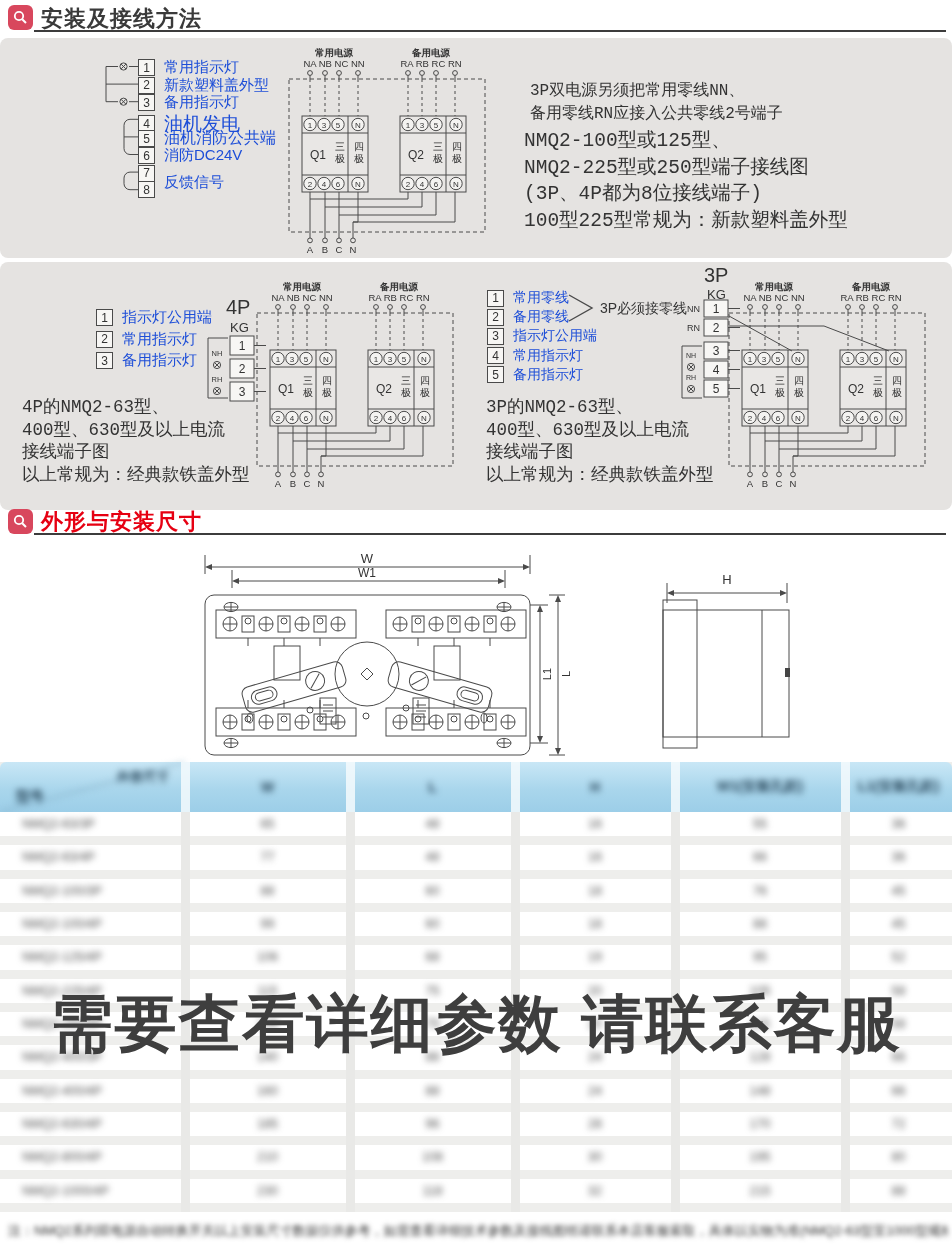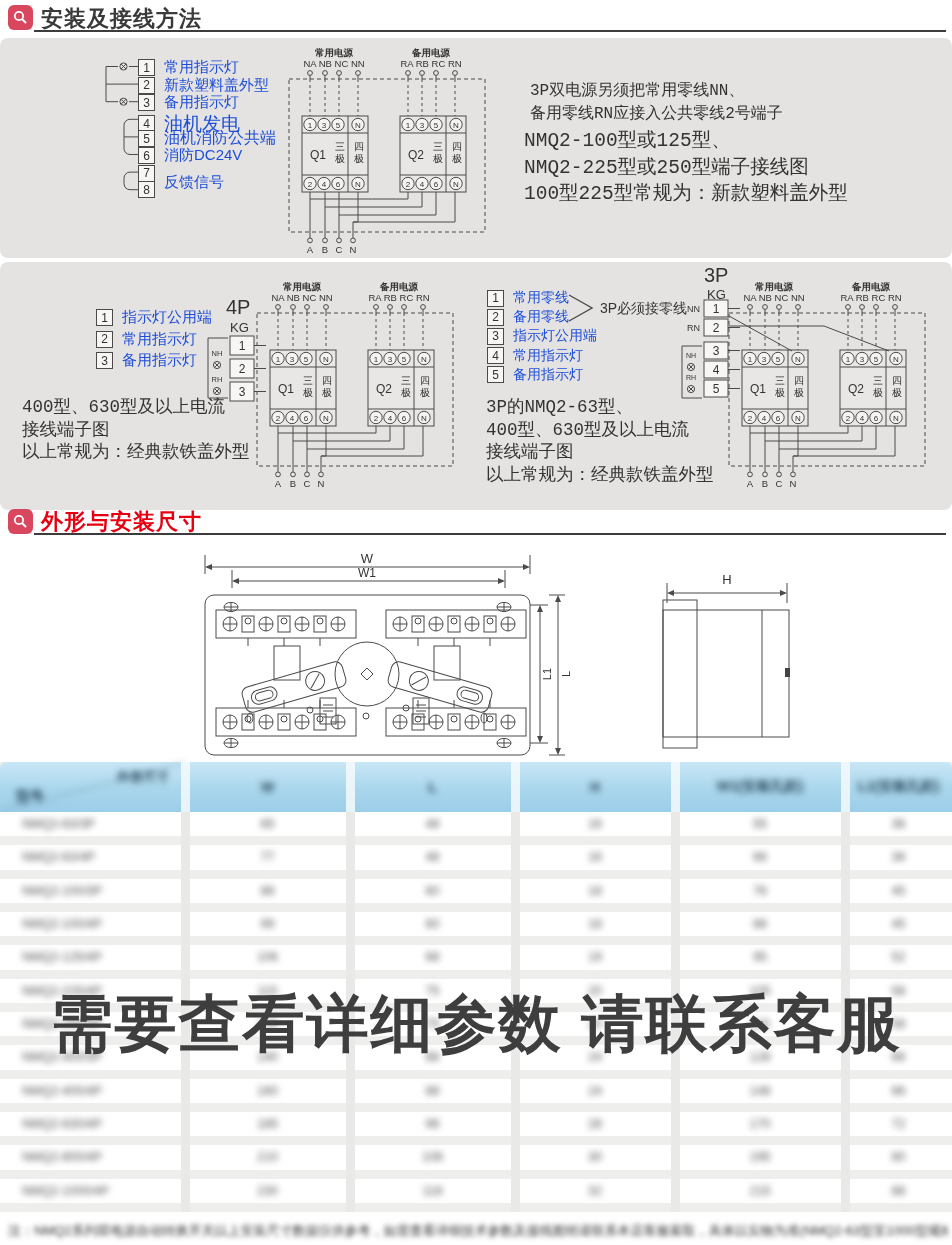--- a/index.html
+++ b/index.html
@@ -214,20 +214,21 @@
         <circle cx="65" cy="194.4" r="2.4" stroke="#4a4a4a" stroke-width="1" fill="none"></circle>
         <text x="65" y="207" font-size="9.5" fill="#333" stroke="none" text-anchor="middle">N</text>
       </svg></div>
   <div class="note n-small" id="note-top1" style="left:530px;top:80px">
       <p>3P双电源另须把常用零线NN、</p>
       <p>备用零线RN应接入公共零线2号端子</p>
     </div>
   <div class="note n-big" id="note-main1" style="left:524px;top:128px">
       <p>NMQ2-100型或125型、</p>
       <p>NMQ2-225型或250型端子接线图</p>
+      <p>(3P、4P都为8位接线端子)</p>
       <p>100型225型常规为：新款塑料盖外型</p>
     </div>
 
   <div class="panel" style="top:262px;height:248px"></div>
 
   <div class="abs" id="legend2" style="left:96px;top:308px;width:220px;height:80px">
       <div class="lg-row" style="top: 0px;">
         <span class="lg-box">1</span>
         <span class="lg-label" style="font-size: 15px;">指示灯公用端</span>
       </div>
@@ -353,20 +354,21 @@
         <circle cx="22" cy="194.4" r="2.4" stroke="#4a4a4a" stroke-width="1" fill="none"></circle>
         <text x="22" y="207" font-size="9.5" fill="#333" stroke="none" text-anchor="middle">A</text>
         <circle cx="37" cy="194.4" r="2.4" stroke="#4a4a4a" stroke-width="1" fill="none"></circle>
         <text x="37" y="207" font-size="9.5" fill="#333" stroke="none" text-anchor="middle">B</text>
         <circle cx="51" cy="194.4" r="2.4" stroke="#4a4a4a" stroke-width="1" fill="none"></circle>
         <text x="51" y="207" font-size="9.5" fill="#333" stroke="none" text-anchor="middle">C</text>
         <circle cx="65" cy="194.4" r="2.4" stroke="#4a4a4a" stroke-width="1" fill="none"></circle>
         <text x="65" y="207" font-size="9.5" fill="#333" stroke="none" text-anchor="middle">N</text>
       </svg></div>
   <div class="note n-mid" id="note2l" style="left:22px;top:396px">
+      <p>4P的NMQ2-63型、</p>
       <p>400型、630型及以上电流</p>
       <p>接线端子图</p>
       <p>以上常规为：经典款铁盖外型</p>
     </div>
 
   <div class="abs" id="legend3" style="left:487px;top:289px;width:200px;height:100px">
       <div class="lg-row" style="top: 0px;">
         <span class="lg-box">1</span>
         <span class="lg-label" style="font-size: 14px;">常用零线</span>
       </div>

